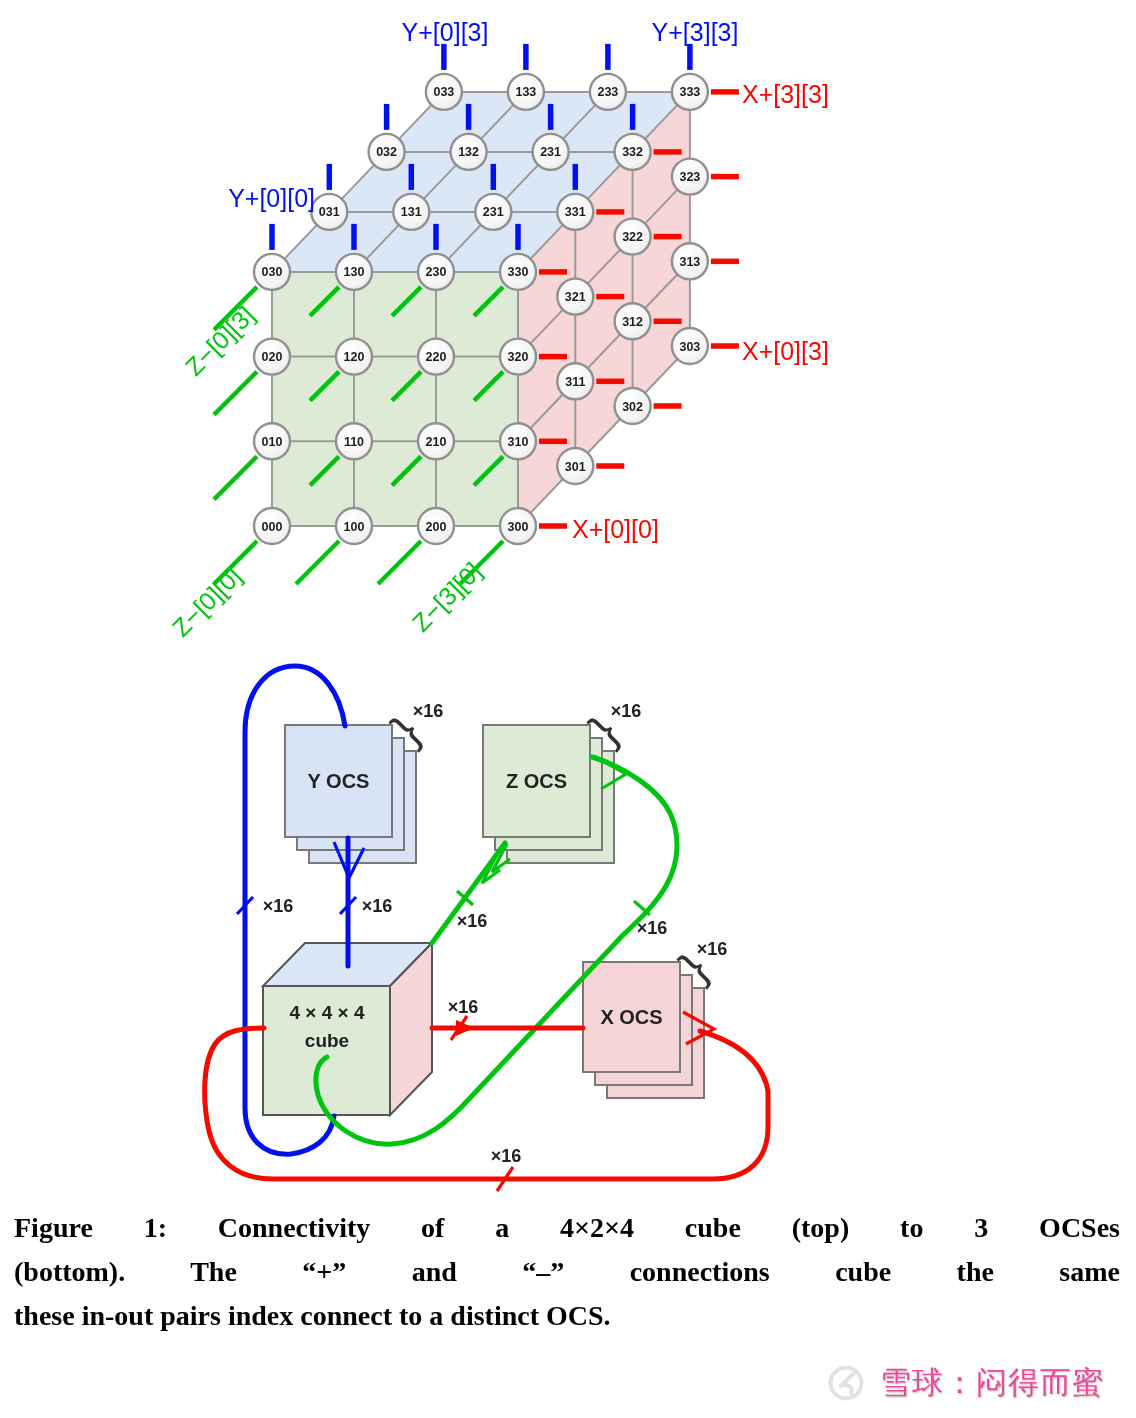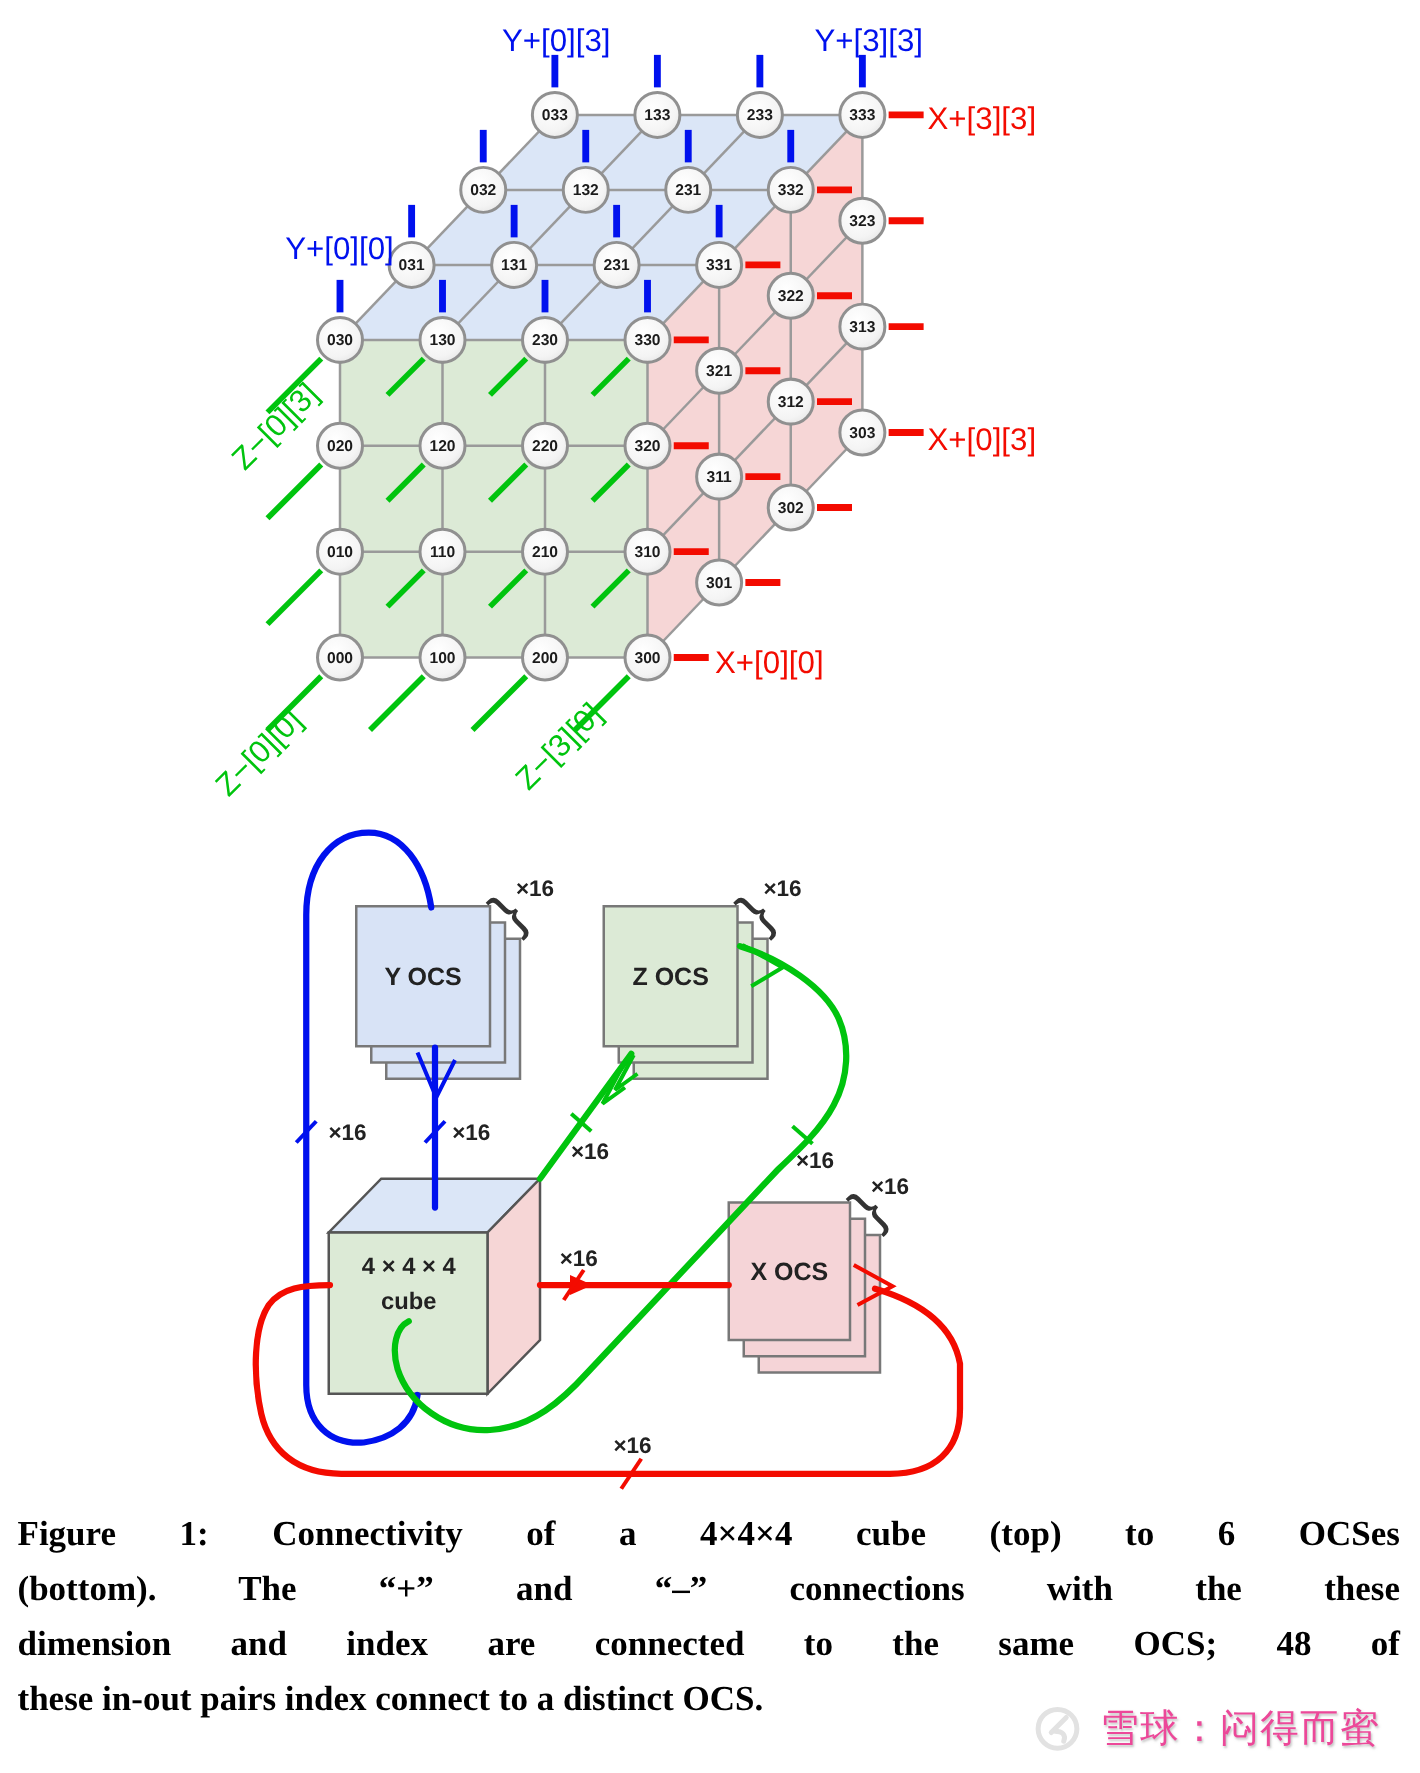--- a/index.html
+++ b/index.html
@@ -268,23 +268,22 @@
     <text x="712" y="955" text-anchor="middle" font-size="18" font-weight="bold" fill="#222">×16</text>
     <text x="278" y="912" text-anchor="middle" font-size="18" font-weight="bold" fill="#222">×16</text>
     <text x="377" y="912" text-anchor="middle" font-size="18" font-weight="bold" fill="#222">×16</text>
     <text x="472" y="927" text-anchor="middle" font-size="18" font-weight="bold" fill="#222">×16</text>
     <text x="652" y="934" text-anchor="middle" font-size="18" font-weight="bold" fill="#222">×16</text>
     <text x="463" y="1013" text-anchor="middle" font-size="18" font-weight="bold" fill="#222">×16</text>
     <text x="506" y="1162" text-anchor="middle" font-size="18" font-weight="bold" fill="#222">×16</text>
   </svg>
 
 <div class="caption">
-  <div class="cap-line">Figure 1:  Connectivity of a 4×4×4 cube (top) to 6 OCSes</div>
-  <div class="cap-line">(bottom).  The “+” and “–” connections with the these</div>
-  <div class="cap-line">dimension and index are connected to the same OCS; 48 of</div>
+  <div class="cap-line">Figure 1:  Connectivity of a 4×2×4 cube (top) to 3 OCSes</div>
+  <div class="cap-line">(bottom).  The “+” and “–” connections cube the same</div>
   <div class="cap-line last">these in-out pairs index connect to a distinct OCS.</div>
 </div>
 
 <div class="watermark">
   <svg width="40" height="40" viewBox="0 0 40 40">
     <circle cx="20" cy="20" r="15.5" fill="none" stroke="#e2e2e2" stroke-width="4"></circle>
     <path d="M 27 11 L 15 23" stroke="#e2e2e2" stroke-width="4" fill="none" stroke-linecap="round"></path>
     <path d="M 18 22 C 24 22 27 25 25 30" stroke="#e2e2e2" stroke-width="4" fill="none" stroke-linecap="round"></path>
   </svg>
   <span class="watermark-text">雪球：闷得而蜜</span>

